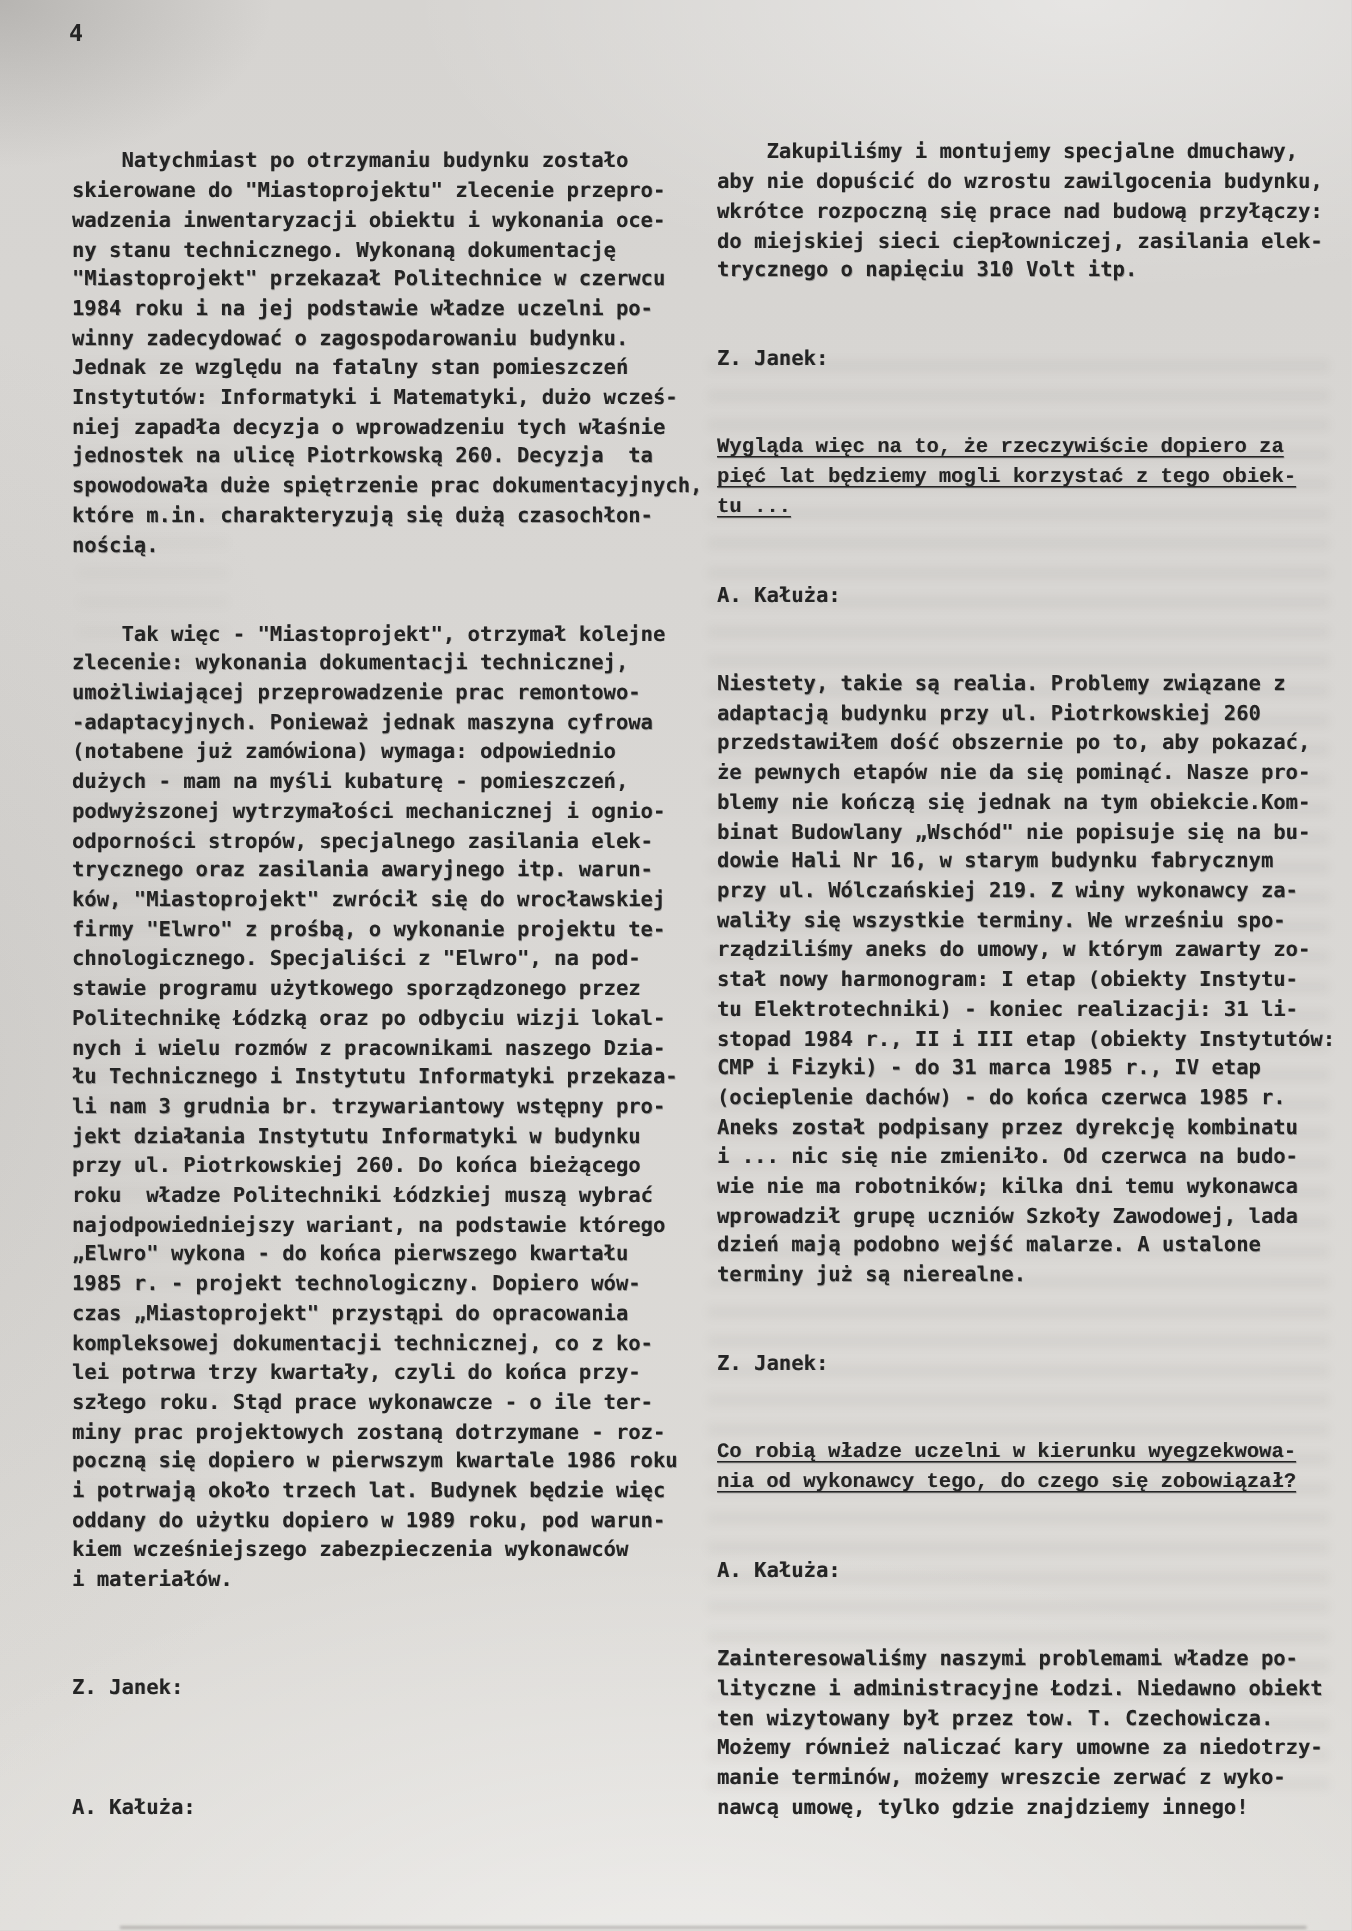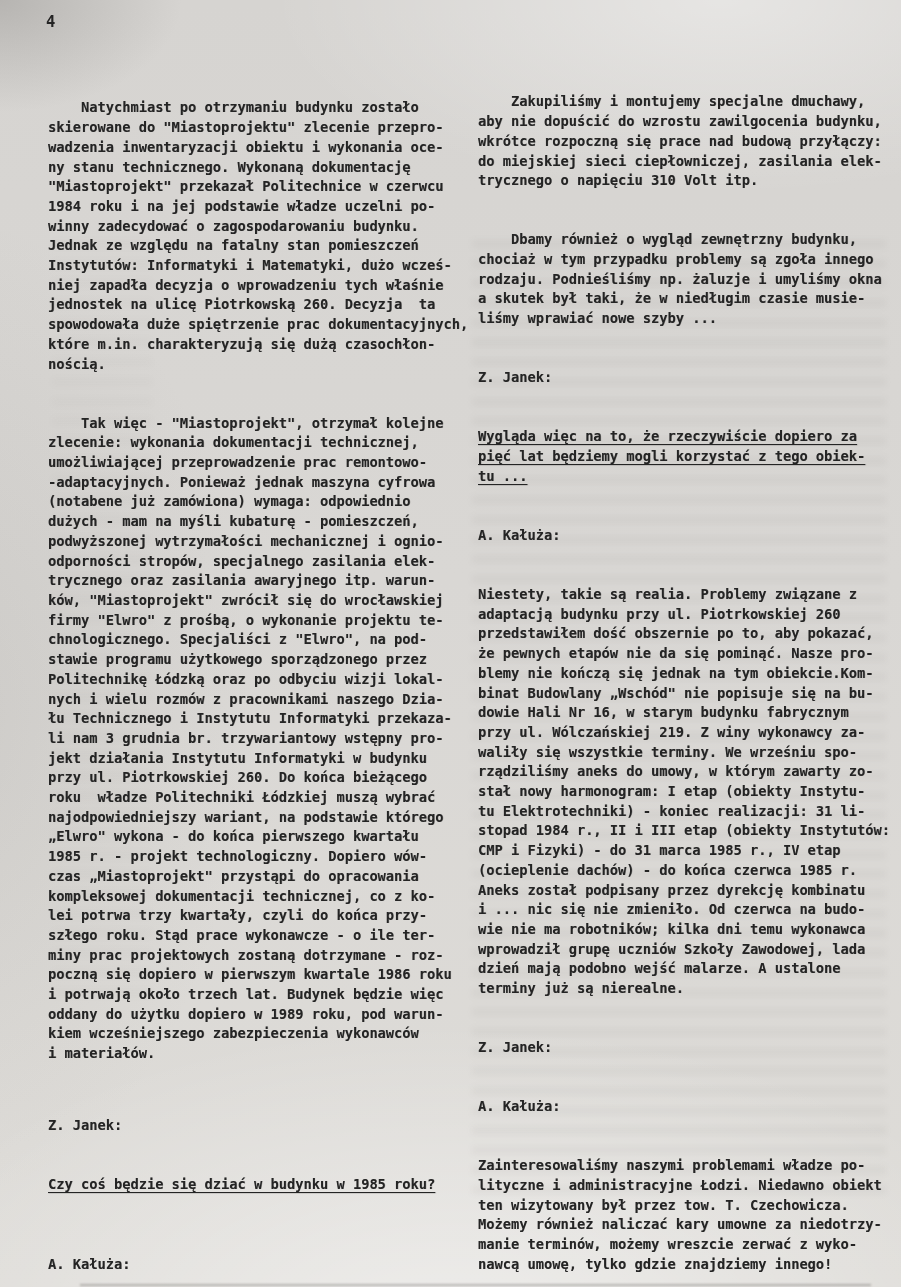--- a/index.html
+++ b/index.html
@@ -59,20 +59,21 @@
     white-space: pre;
     text-shadow: 0.4px 0.4px 0.3px rgba(40,40,40,0.35);
   }
   .col-left  { left: 48px;  top: 59px; }
   .col-right { left: 478px; top: 53px; }
   .block { white-space: pre; }
   .question {
     text-decoration: underline;
     text-decoration-thickness: 1.4px;
     text-underline-offset: 3px;
+    font-family: Liberation Mono, monospace;
   }
   .gap-sm { margin-top: 13px; }
   .gap-md { margin-top: 21px; }
 </style>
 </head>
 <body>
 
 <div class="paper"></div>
 <div class="ghost right"></div>
 <div class="ghost left"></div>
@@ -122,36 +123,30 @@
 kompleksowej dokumentacji technicznej, co z ko-
 lei potrwa trzy kwartały, czyli do końca przy-
 szłego roku. Stąd prace wykonawcze - o ile ter-
 miny prac projektowych zostaną dotrzymane - roz-
 poczną się dopiero w pierwszym kwartale 1986 roku
 i potrwają około trzech lat. Budynek będzie więc
 oddany do użytku dopiero w 1989 roku, pod warun-
 kiem wcześniejszego zabezpieczenia wykonawców
 i materiałów.</div>
   <div class="block speaker gap-sm">Z. Janek:</div>
-  <div class="block question">Czy coś będzie się dziać w budynku w 1985 roku?</div>
   <div class="block speaker gap-md">A. Kałuża:</div>
   
 </div>
 
 <div class="col col-right">
   <div class="block para">    Zakupiliśmy i montujemy specjalne dmuchawy,
 aby nie dopuścić do wzrostu zawilgocenia budynku,
 wkrótce rozpoczną się prace nad budową przyłączy:
 do miejskiej sieci ciepłowniczej, zasilania elek-
 trycznego o napięciu 310 Volt itp.</div>
-  <div class="block para">    Dbamy również o wygląd zewnętrzny budynku,
-chociaż w tym przypadku problemy są zgoła innego
-rodzaju. Podnieśliśmy np. żaluzje i umyliśmy okna
-a skutek był taki, że w niedługim czasie musie-
-liśmy wprawiać nowe szyby ...</div>
   <div class="block speaker">Z. Janek:</div>
   <div class="block question">Wygląda więc na to, że rzeczywiście dopiero za
 pięć lat będziemy mogli korzystać z tego obiek-
 tu ...</div>
   <div class="block speaker">A. Kałuża:</div>
   <div class="block para">Niestety, takie są realia. Problemy związane z
 adaptacją budynku przy ul. Piotrkowskiej 260
 przedstawiłem dość obszernie po to, aby pokazać,
 że pewnych etapów nie da się pominąć. Nasze pro-
 blemy nie kończą się jednak na tym obiekcie.Kom-
@@ -165,20 +160,22 @@
 stopad 1984 r., II i III etap (obiekty Instytutów:
 CMP i Fizyki) - do 31 marca 1985 r., IV etap
 (ocieplenie dachów) - do końca czerwca 1985 r.
 Aneks został podpisany przez dyrekcję kombinatu
 i ... nic się nie zmieniło. Od czerwca na budo-
 wie nie ma robotników; kilka dni temu wykonawca
 wprowadził grupę uczniów Szkoły Zawodowej, lada
 dzień mają podobno wejść malarze. A ustalone
 terminy już są nierealne.</div>
   <div class="block speaker">Z. Janek:</div>
+  <div class="block question">Co robią władze uczelni w kierunku wyegzekwowa-
+nia od wykonawcy tego, do czego się zobowiązał?</div>
   <div class="block speaker">A. Kałuża:</div>
   <div class="block para">Zainteresowaliśmy naszymi problemami władze po-
 lityczne i administracyjne Łodzi. Niedawno obiekt
 ten wizytowany był przez tow. T. Czechowicza.
 Możemy również naliczać kary umowne za niedotrzy-
 manie terminów, możemy wreszcie zerwać z wyko-
 nawcą umowę, tylko gdzie znajdziemy innego!</div>
   
   
   

